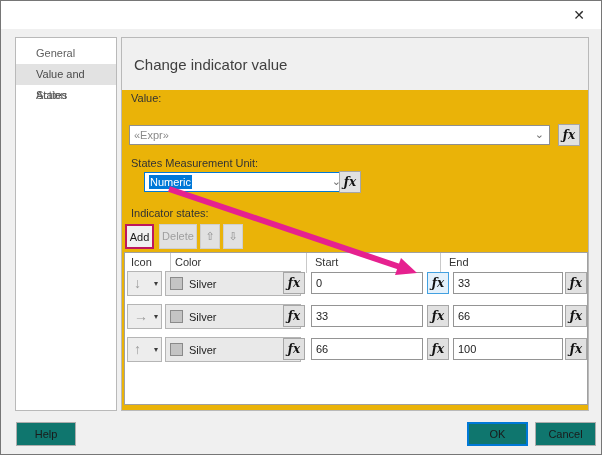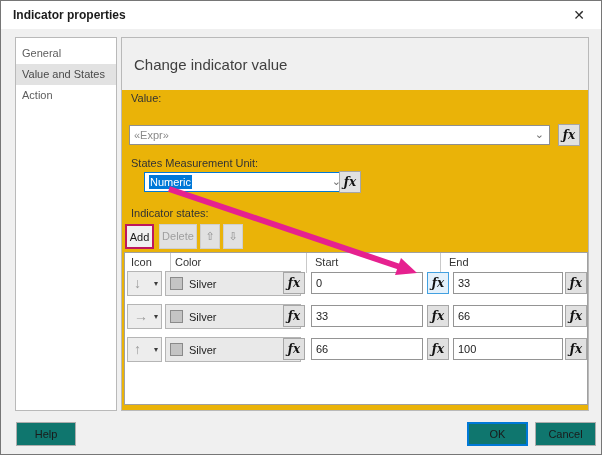--- a/index.html
+++ b/index.html
@@ -11,21 +11,21 @@
 
   
   .titlebar { position:absolute; left:0; top:0; right:0; height:28px; background:#ffffff; }
   .title { position:absolute; left:12px; top:7px; font-size:12px; font-weight:700; color:#1b1b1b; }
   .close-btn { position:absolute; right:6px; top:2px; width:32px; height:24px; text-align:center;
                line-height:24px; font-size:14px; color:#2b2b2b; cursor:pointer; }
 
   
   .sidebar { position:absolute; left:14px; top:36px; width:102px; height:374px;
              background:#ffffff; border:1px solid #b9b9b9; padding-top:5px; }
-  .side-item { height:21px; line-height:21px; padding-left:6px; font-size:11px; color:#5d5d5d; cursor:pointer; }
+  .side-item { height:21px; line-height:21px; padding-left:20px; font-size:11px; color:#5d5d5d; cursor:pointer; }
   .side-item.selected { background:#e2e2e2; color:#4a4a4a; }
 
   
   .main { position:absolute; left:120px; top:36px; width:468px; height:374px;
           background:#eab308; border:1px solid #b9b9b9; }
   .heading-band { position:absolute; left:0; top:0; right:0; height:52px; background:#f0f0f0; }
   .heading { position:absolute; left:12px; top:18px; font-size:15px; color:#404040; }
 
   .field-label { position:absolute; font-size:11px; color:#333; }
 
@@ -79,21 +79,20 @@
 
   .annotation-svg { position:absolute; left:0; top:0; width:602px; height:455px;
                     pointer-events:none; z-index:40; }
 </style>
 </head>
 <body>
 
 <div class="dialog">
 
   <div class="titlebar">
-    <div class="title">Indicator properties</div>
     <div class="close-btn">✕</div>
   </div>
 
   <div class="sidebar">
     <div class="side-item">General</div>
     <div class="side-item selected">Value and States</div>
     <div class="side-item">Action</div>
   </div>
 
   <div class="main">

